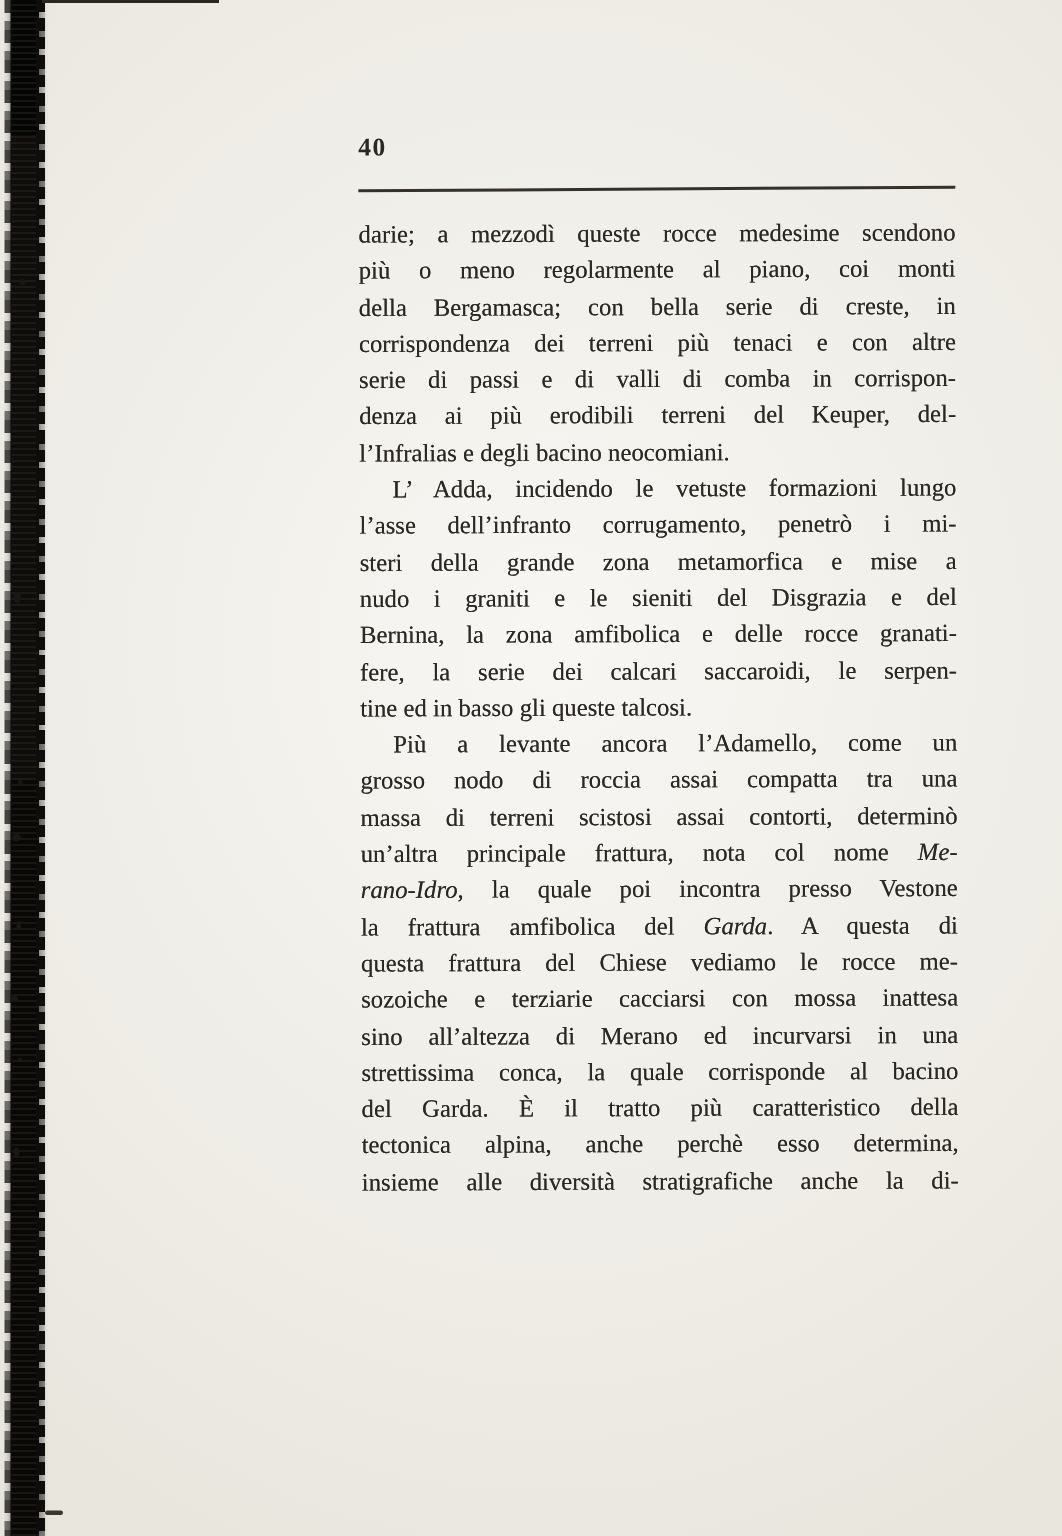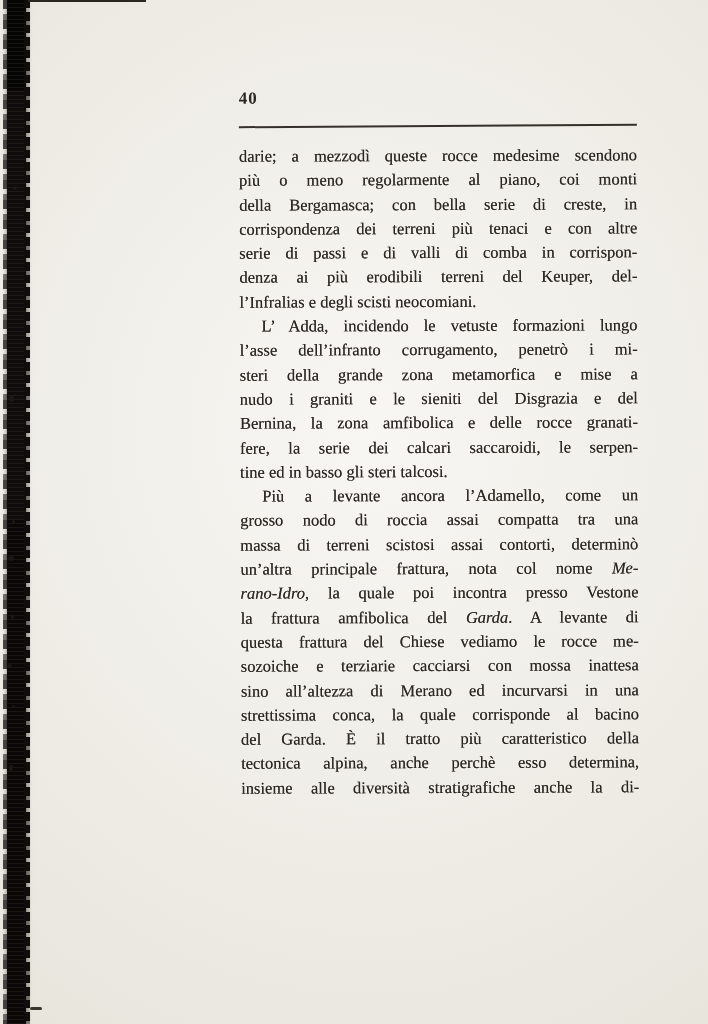--- a/index.html
+++ b/index.html
@@ -139,38 +139,38 @@
     <div class="page-number">40</div>
     <div class="rule"></div>
     <div class="text-block">
         <div class="paragraph">
           <div class="line"><span>darie; a mezzodì queste rocce medesime scendono</span></div>
           <div class="line"><span>più o meno regolarmente al piano, coi monti</span></div>
           <div class="line"><span>della Bergamasca; con bella serie di creste, in</span></div>
           <div class="line"><span>corrispondenza dei terreni più tenaci e con altre</span></div>
           <div class="line"><span>serie di passi e di valli di comba in corrispon-</span></div>
           <div class="line"><span>denza ai più erodibili terreni del Keuper, del-</span></div>
-          <div class="line last"><span>l’Infralias e degli scisti neocomiani.</span></div>
+          <div class="line last"><span>l’Infralias e degli bacino neocomiani.</span></div>
         </div>
         <div class="paragraph">
           <div class="line indent"><span>L’ Adda, incidendo le vetuste formazioni lungo</span></div>
           <div class="line"><span>l’asse dell’infranto corrugamento, penetrò i mi-</span></div>
           <div class="line"><span>steri della grande zona metamorfica e mise a</span></div>
           <div class="line"><span>nudo i graniti e le sieniti del Disgrazia e del</span></div>
           <div class="line"><span>Bernina, la zona amfibolica e delle rocce granati-</span></div>
           <div class="line"><span>fere, la serie dei calcari saccaroidi, le serpen-</span></div>
-          <div class="line last"><span>tine ed in basso gli steri talcosi.</span></div>
+          <div class="line last"><span>tine ed in basso gli queste talcosi.</span></div>
         </div>
         <div class="paragraph">
           <div class="line indent"><span>Più a levante ancora l’Adamello, come un</span></div>
           <div class="line"><span>grosso nodo di roccia assai compatta tra una</span></div>
           <div class="line"><span>massa di terreni scistosi assai contorti, determinò</span></div>
           <div class="line"><span>un’altra principale frattura, nota col nome </span><i>Me-</i></div>
           <div class="line"><i>rano-Idro</i><span>, la quale poi incontra presso Vestone</span></div>
-          <div class="line"><span>la frattura amfibolica del </span><i>Garda</i><span>. A levante di</span></div>
+          <div class="line"><span>la frattura amfibolica del </span><i>Garda</i><span>. A questa di</span></div>
           <div class="line"><span>questa frattura del Chiese vediamo le rocce me-</span></div>
           <div class="line"><span>sozoiche e terziarie cacciarsi con mossa inattesa</span></div>
           <div class="line"><span>sino all’altezza di Merano ed incurvarsi in una</span></div>
           <div class="line"><span>strettissima conca, la quale corrisponde al bacino</span></div>
           <div class="line"><span>del Garda. È il tratto più caratteristico della</span></div>
           <div class="line"><span>tectonica alpina, anche perchè esso determina,</span></div>
           <div class="line"><span>insieme alle diversità stratigrafiche anche la di-</span></div>
         </div>
       </div>
   </div>

